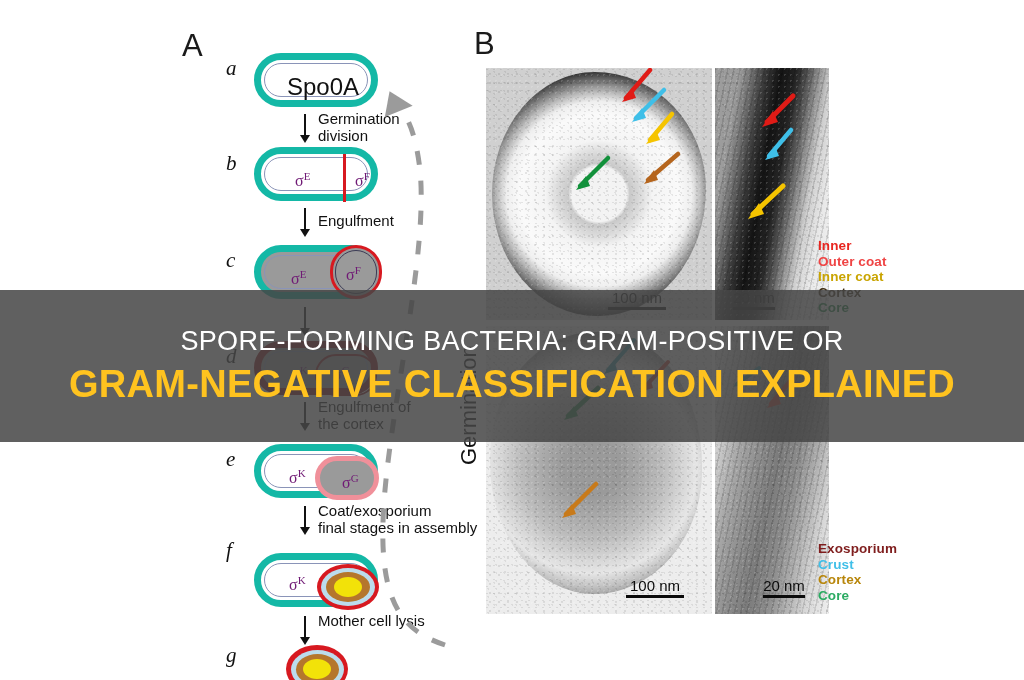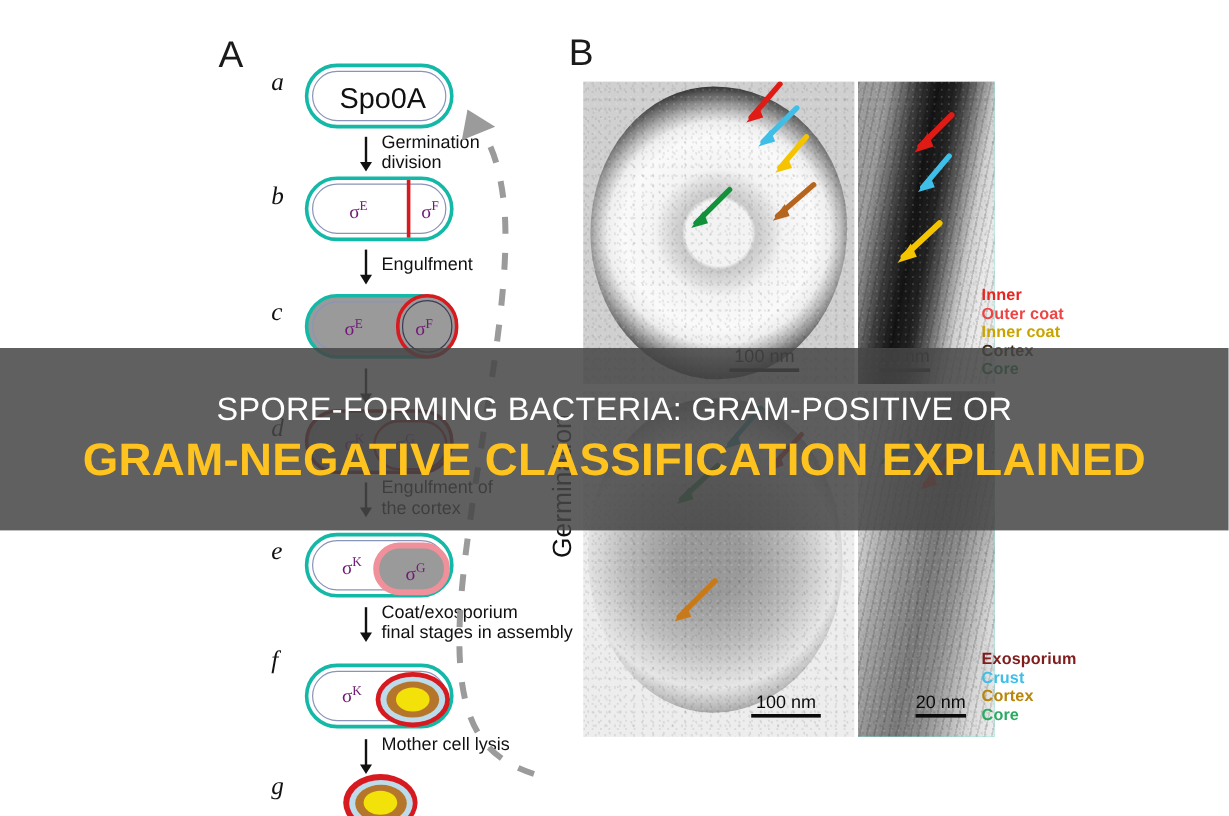--- a/index.html
+++ b/index.html
@@ -33,21 +33,21 @@
     position: absolute;
     font-style: italic;
     font-size: 21px;
     color: #111;
     font-family: "Liberation Serif", serif;
   }
 
   
   .cell {
     position: absolute;
-    border: 3px solid #14b8a6;
+    border: 7px solid #14b8a6;
     background: #ffffff;
     border-radius: 999px;
   }
   .cell-inner {
     position: absolute;
     left: 3px; top: 3px; right: 3px; bottom: 3px;
     border: 1.5px solid #8a94b8;
     border-radius: 999px;
     background: transparent;
   }

